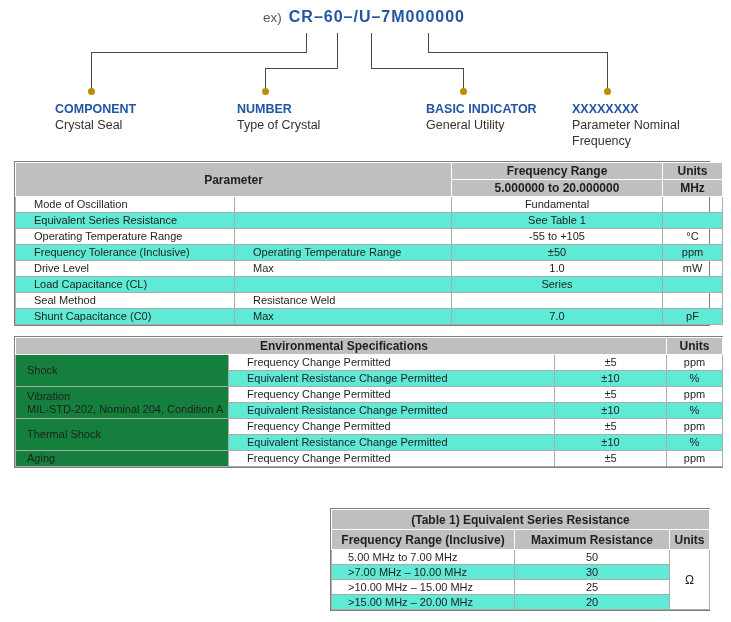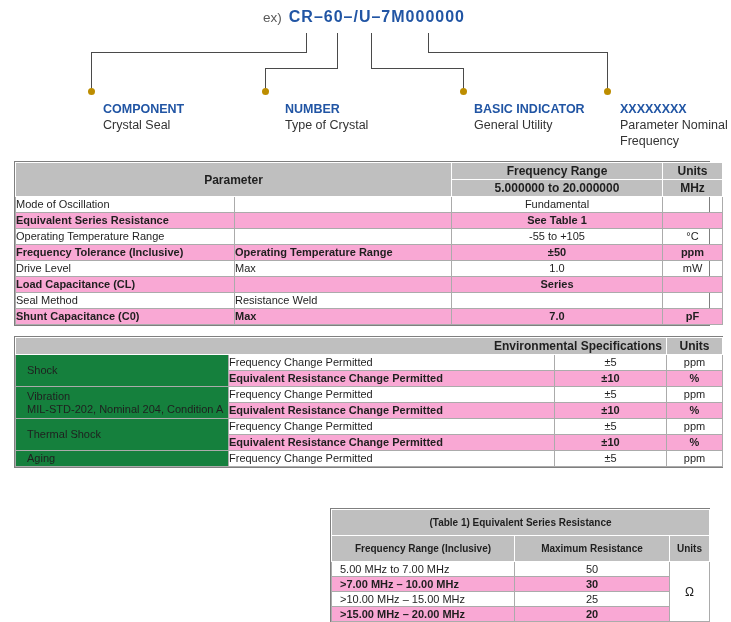--- a/index.html
+++ b/index.html
@@ -14,47 +14,47 @@
   .page { position: absolute; inset: 0; }
 
   
   .pn-row { position: absolute; left: 263px; top: 8px; white-space: nowrap; }
   .pn-prefix { color: #595959; font-size: 13.5px; margin-right: 7px; }
   .pn { color: #2155A4; font-weight: bold; font-size: 16px; letter-spacing: 1px; }
 
   .ln { position: absolute; background: #4a4a4a; }
   .dot { position: absolute; width: 7px; height: 7px; border-radius: 50%; background: #BD8D00; }
 
-  .dlabel { position: absolute; top: 101px; margin-left: 48px; }
+  .dlabel { position: absolute; top: 101px; }
   .dlabel-title { color: #2155A4; font-weight: bold; font-size: 12.5px; line-height: 16px; }
   .dlabel-sub { color: #333333; font-size: 12.5px; line-height: 16px; }
 
   
   .tbl-wrap { position: absolute; border: 1px solid #7f7f7f; background: #fff; }
   table { border-collapse: collapse; width: 100%; table-layout: fixed; font-size: 11px; color: #1f1f1f; }
   th {
     background: #BFBFBF; border: 1px solid #ffffff;
     font-weight: bold; text-align: center; padding: 1px 4px;
   }
   td { border: 1px solid #ABABAB; padding: 1px 4px; text-align: center; overflow: hidden; white-space: nowrap; }
-  tr.band td { background: #f9a8d4; font-weight: bold; }
-  td.cell-left { text-align: left; padding-left: 0; }
-  th.hdr-left { text-align: right; padding-left: 10px; }
+  tr.band td { background: #5eead4; }
+  td.cell-left { text-align: left; padding-left: 18px; }
+  th.hdr-left { text-align: center; padding-left: 10px; }
 
   .spec th { height: 16px; font-size: 12px; }
   .spec td { height: 13px; line-height: 13px; }
 
   .env th { height: 16px; font-size: 12px; }
   .env td { height: 15px; line-height: 13px; }
   .env td.group { background: #15803d; text-align: left; padding-left: 11px; white-space: normal; }
   .env .gline { line-height: 13px; }
 
-  .res th { height: 26px; font-size: 10px; }
+  .res th { height: 20px; font-size: 12px; }
   .res td { height: 12px; line-height: 12px; }
-  .res td.cell-left { padding-left: 8px; }
+  .res td.cell-left { padding-left: 16px; }
   .res td.unit-merged { background: #ffffff; font-size: 12px; }
 </style>
 </head>
 <body>
 
 <div class="page">
 
   <div>
     <div class="pn-row">
       <span class="pn-prefix">ex)</span><span class="pn">CR–60–/U–7M000000</span>

